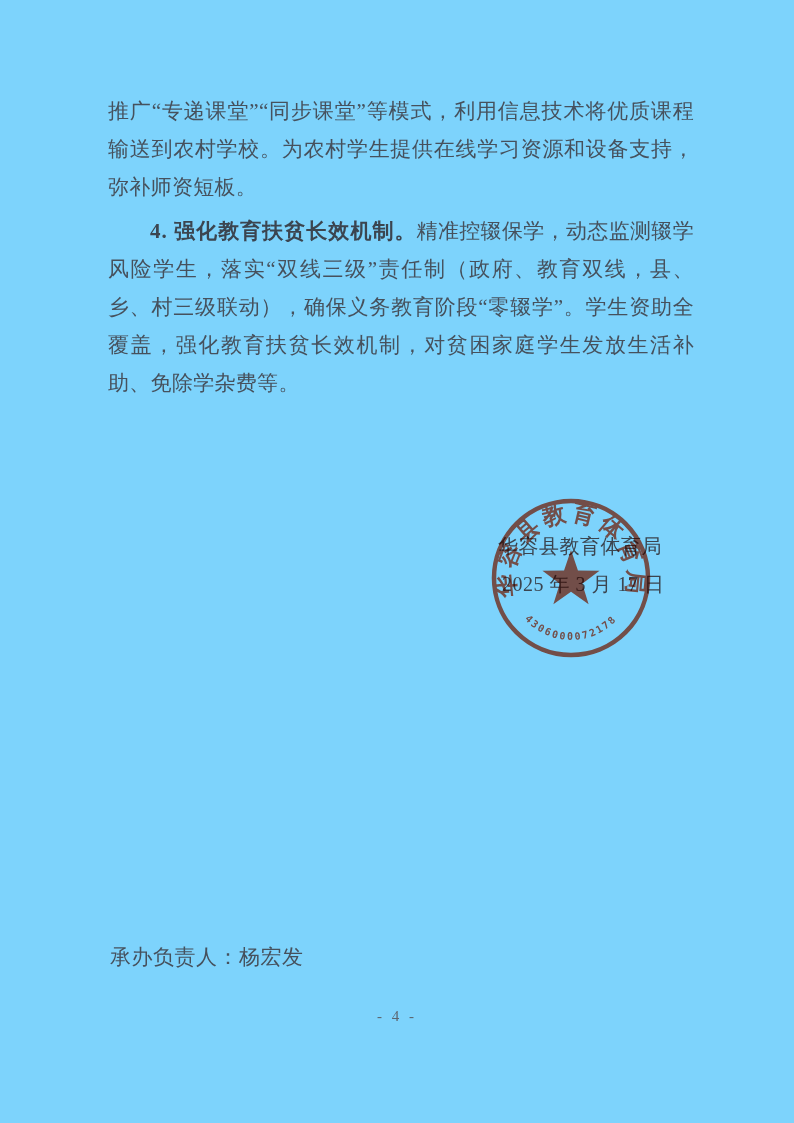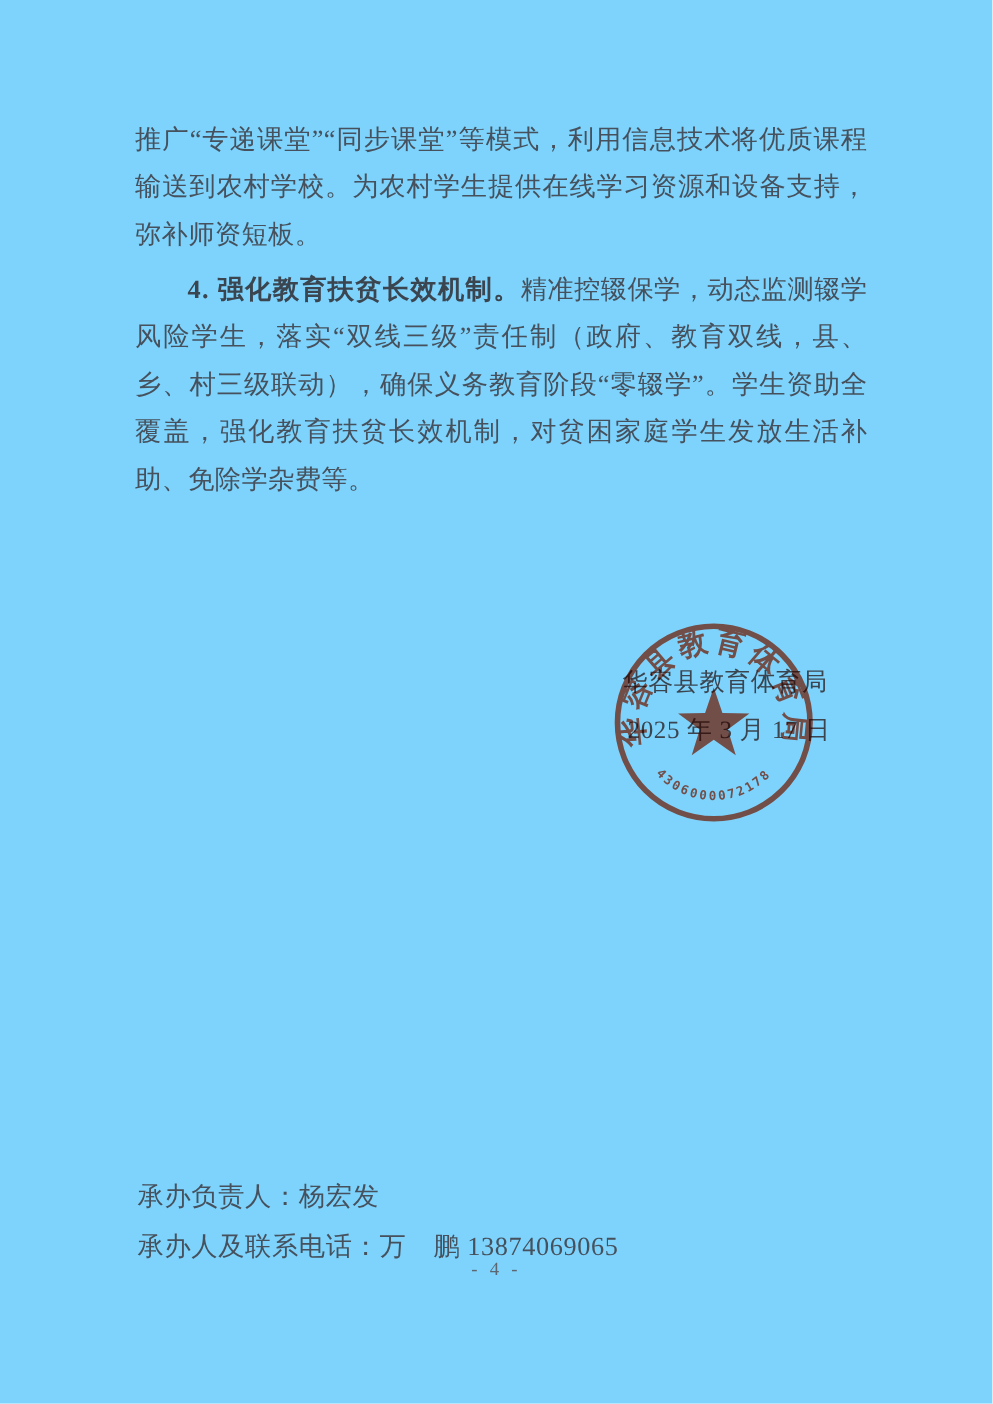--- a/index.html
+++ b/index.html
@@ -97,18 +97,17 @@
       <textPath href="#sealArcPath" startOffset="50%" text-anchor="middle">华容县教育体育局</textPath>
     </text>
     <polygon fill="#e8503a" points="85,57 91.94,77.45 113.53,77.73 96.22,90.65 102.63,111.27 85,98.8 67.37,111.27 73.78,90.65 56.47,77.73 78.06,77.45"></polygon>
     <text font-size="10" font-weight="bold" fill="#e8503a" letter-spacing="2" font-family="&quot;DejaVu Sans Mono&quot;,monospace">
       <textPath href="#sealCodePath" startOffset="50%" text-anchor="middle">4306000072178</textPath>
     </text>
   </svg>
 
   <div class="footer">
     <div>承办负责人：杨宏发</div>
-    <div>承办人及联系电话：万　鹏 13874069065</div>
   </div>
 
   <div class="pagenum">- 4 -</div>
 
 </div>
 
 </body></html>

